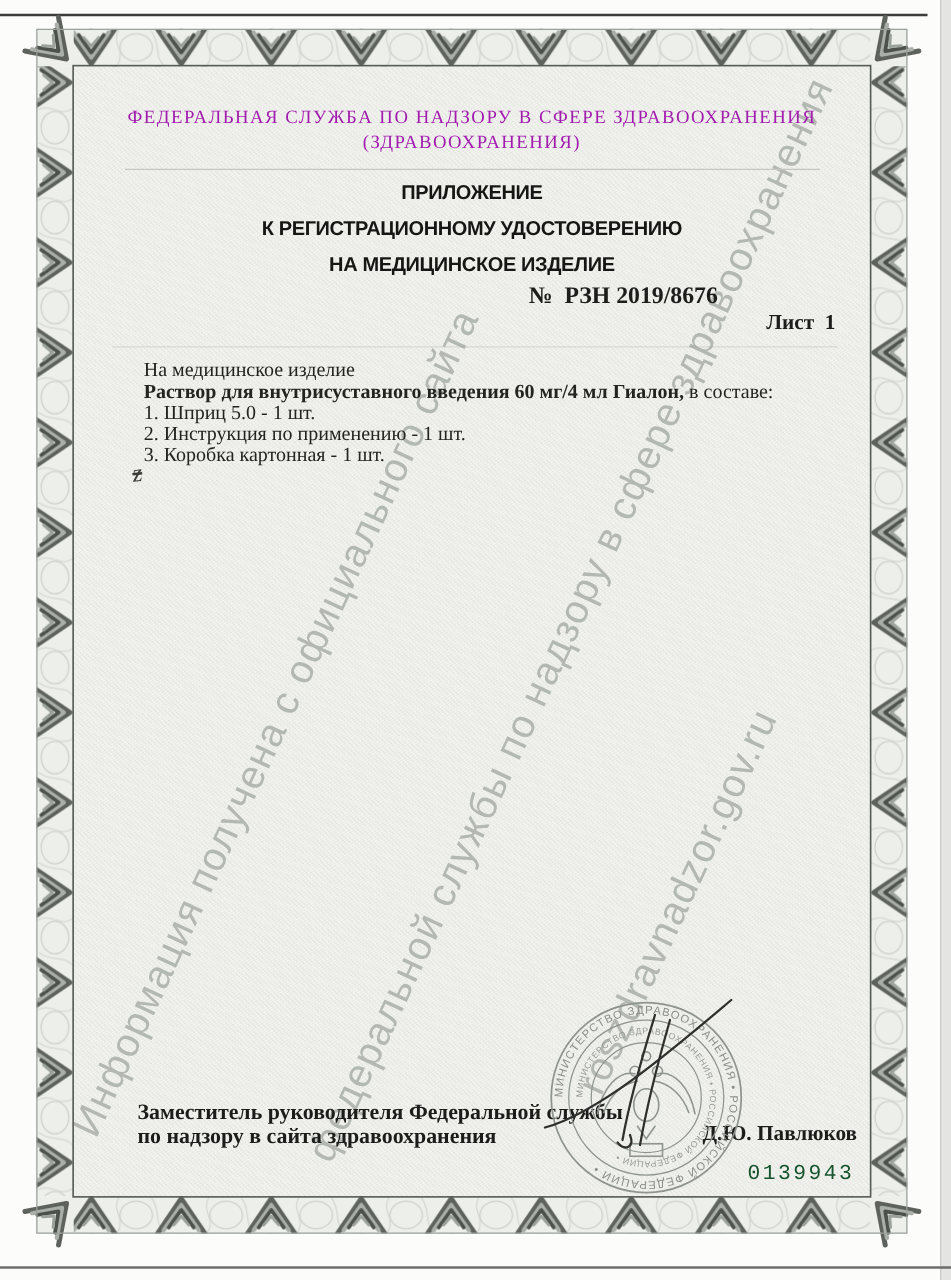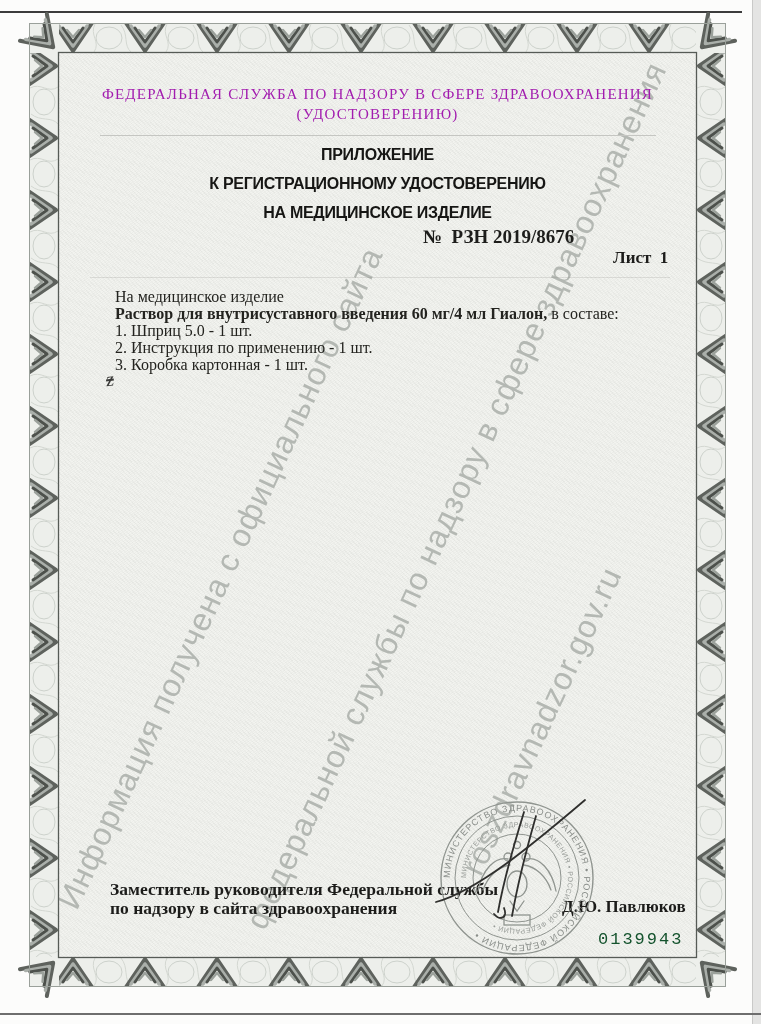--- a/index.html
+++ b/index.html
@@ -52,21 +52,21 @@
 <div id="scan">
 
   <div id="content-bg" class="abs"></div>
 
   <div class="wm" style="left:84px;top:878px;">Информация получена с официального сайта</div>
   <div class="wm" style="left:272px;top:898px;">федеральной службы по надзору в сфере здравоохранения</div>
   <div class="wm" style="left:488px;top:844px;">roszdravnadzor.gov.ru</div>
 
   <div id="header-block" class="txt">
     <div>ФЕДЕРАЛЬНАЯ СЛУЖБА ПО НАДЗОРУ В СФЕРЕ ЗДРАВООХРАНЕНИЯ</div>
-    <div>(УДОСТОВЕРЕНИЮ)</div>
+    <div>(ЗДРАВООХРАНЕНИЯ)</div>
   </div>
   <div id="header-rule" class="abs"></div>
   <div id="crease-line" class="abs"></div>
 
   <div id="title-block" class="txt">
     <div>ПРИЛОЖЕНИЕ</div>
     <div>К РЕГИСТРАЦИОННОМУ УДОСТОВЕРЕНИЮ</div>
     <div>НА МЕДИЦИНСКОЕ ИЗДЕЛИЕ</div>
   </div>
 

